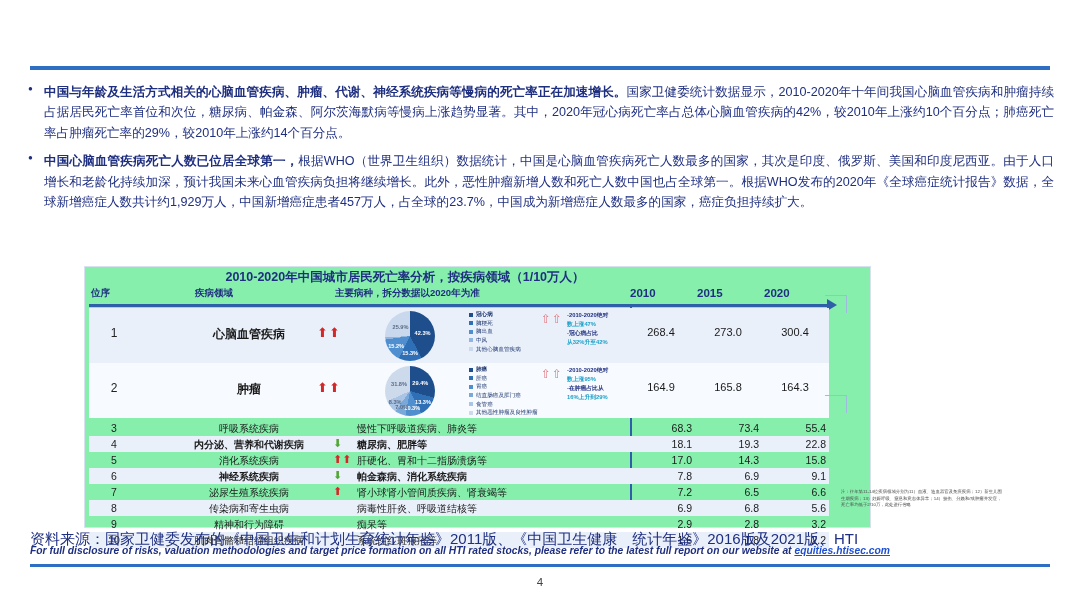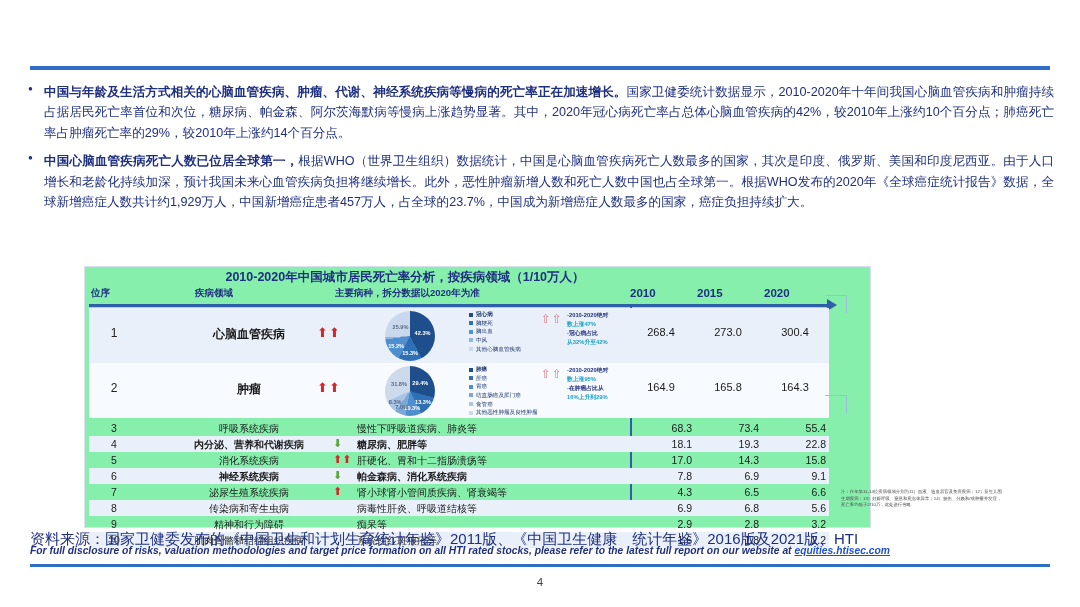--- a/index.html
+++ b/index.html
@@ -306,21 +306,21 @@
         <div class="s-major b">帕金森病、消化系统疾病</div>
         <div class="s-val sv2010">7.8</div>
         <div class="s-val sv2015">6.9</div>
         <div class="s-val sv2020">9.1</div>
       </div>
       <div class="small-row" style="top: 217px;">
         <div class="s-rank">7</div>
         <div class="s-area">泌尿生殖系统疾病</div>
         <div class="s-arrow up">⬆</div>
         <div class="s-major">肾小球肾小管间质疾病、肾衰竭等</div>
-        <div class="s-val sv2010">4.3</div>
+        <div class="s-val sv2010">7.2</div>
         <div class="s-val sv2015">6.5</div>
         <div class="s-val sv2020">6.6</div>
       </div>
       <div class="small-row alt" style="top: 233px;">
         <div class="s-rank">8</div>
         <div class="s-area">传染病和寄生虫病</div>
         <div class="s-major">病毒性肝炎、呼吸道结核等</div>
         <div class="s-val sv2010">6.9</div>
         <div class="s-val sv2015">6.8</div>
         <div class="s-val sv2020">5.6</div>

